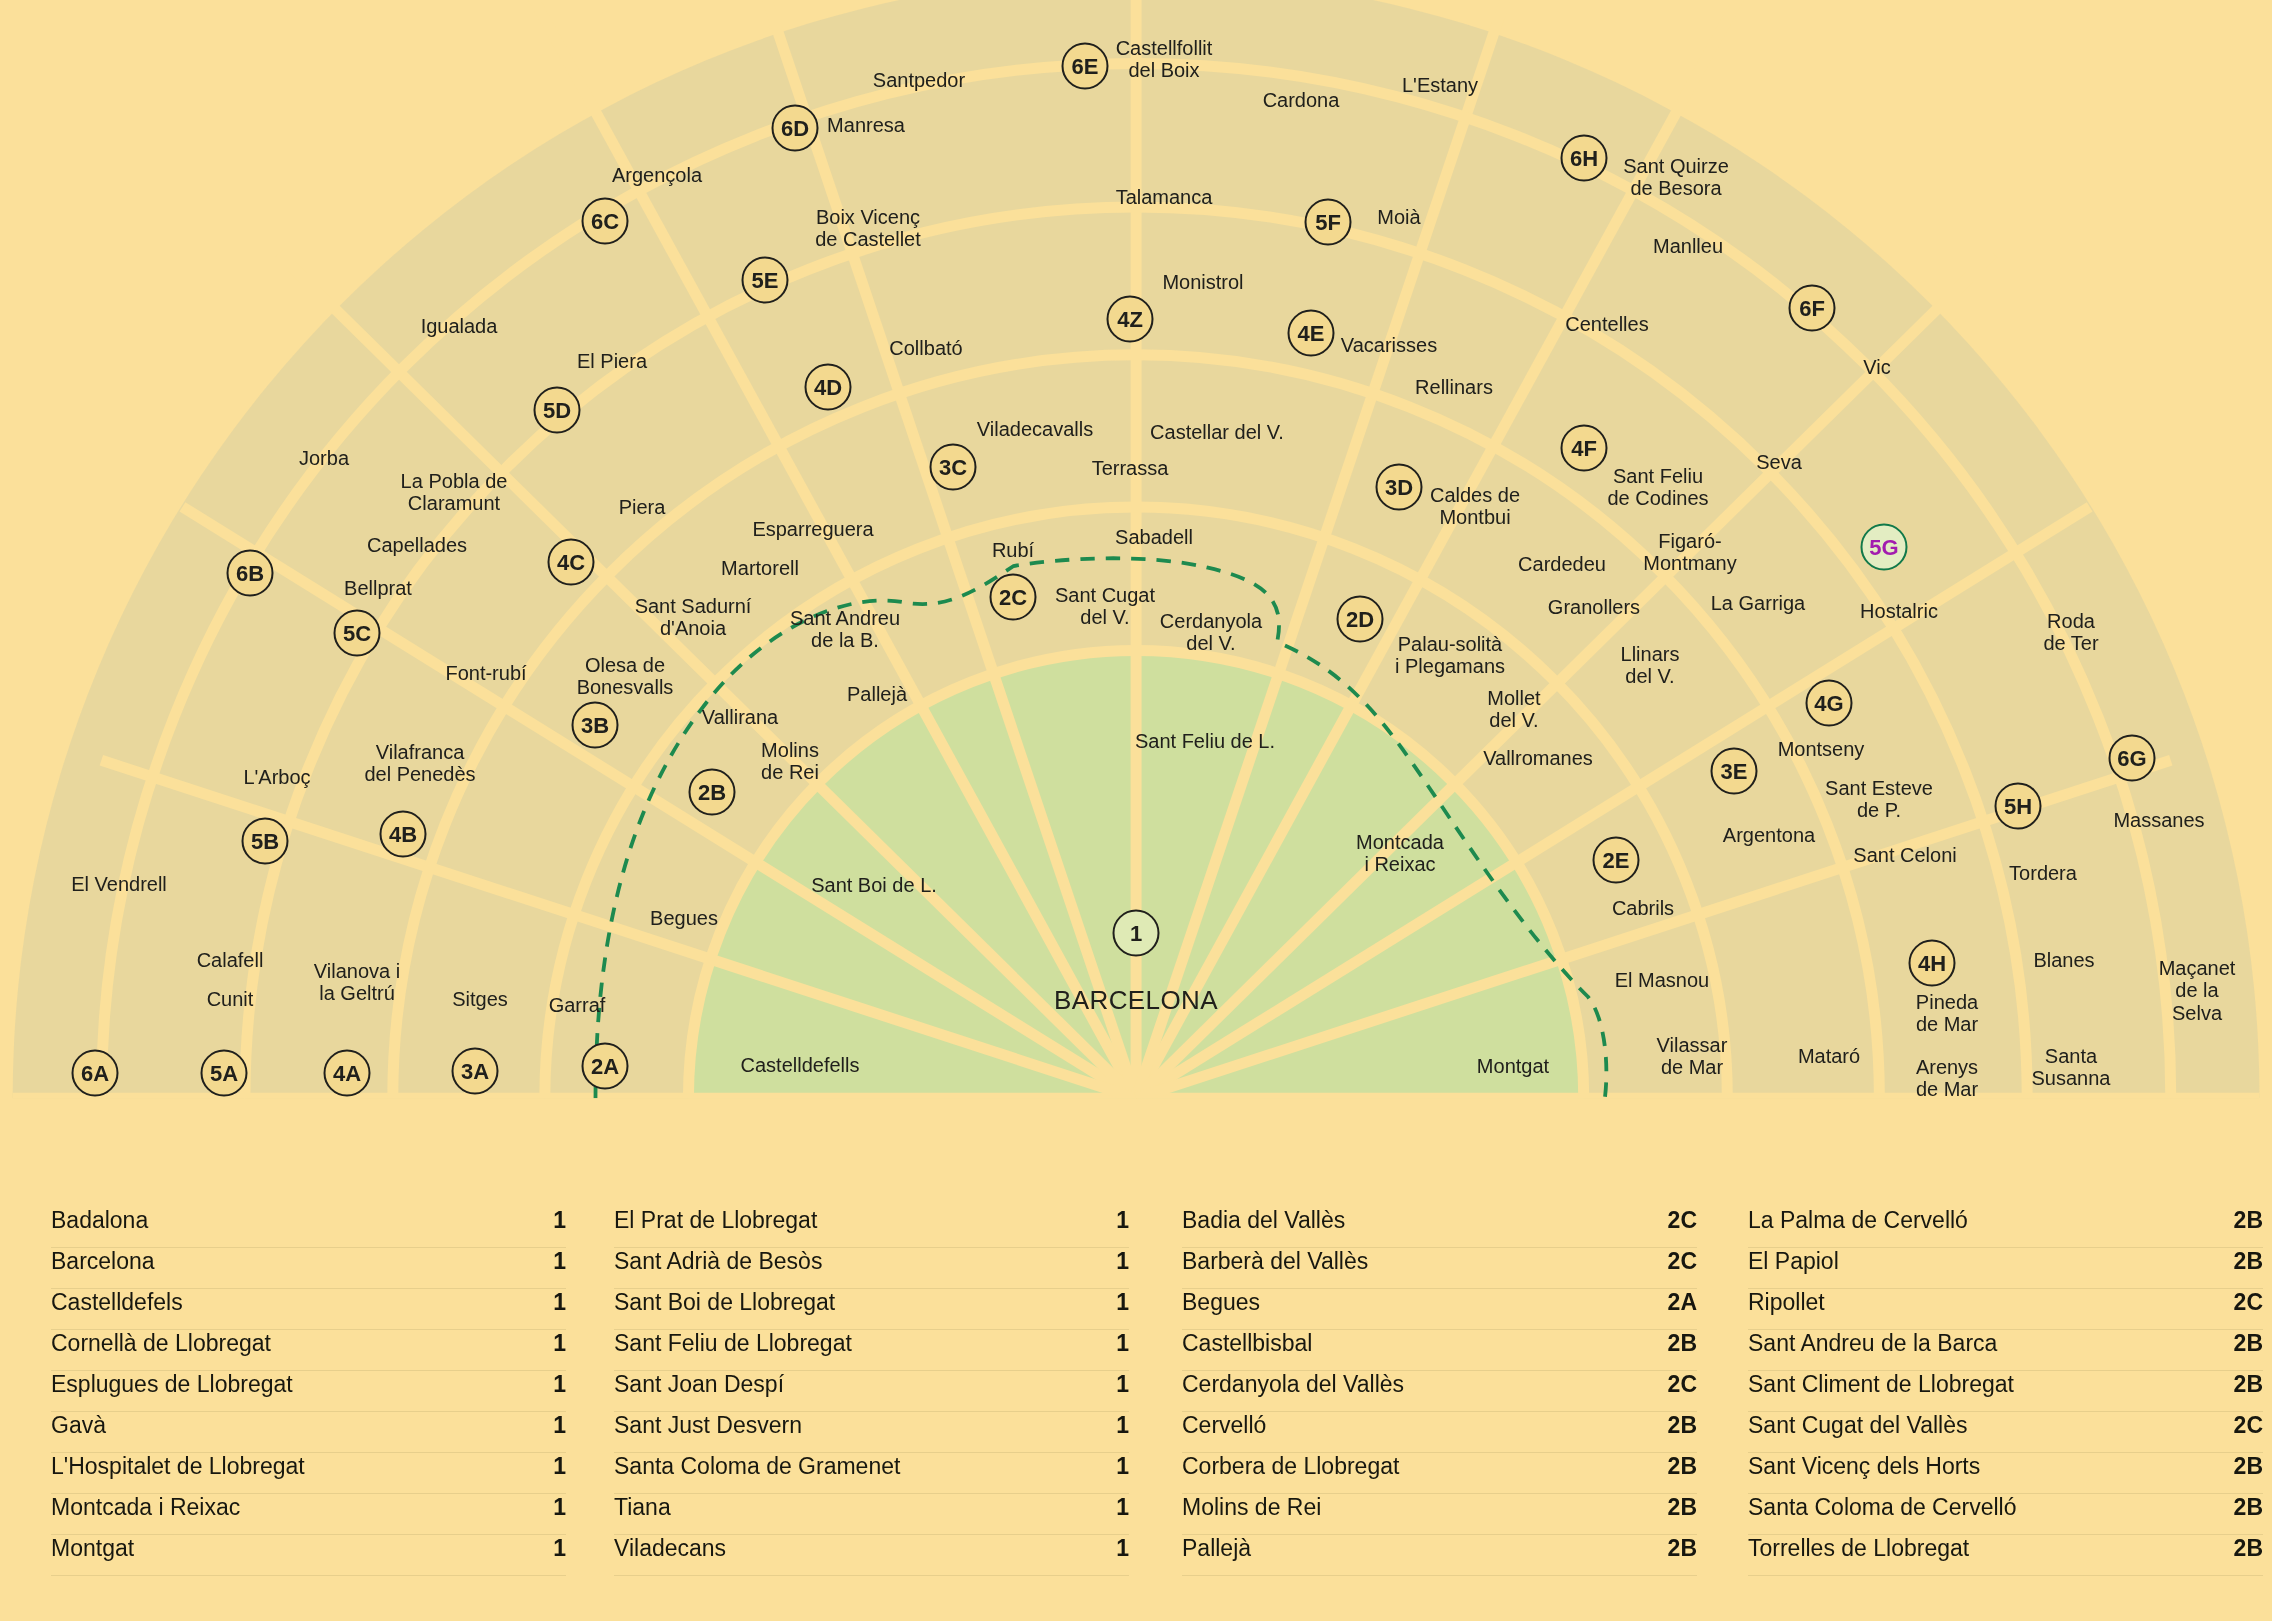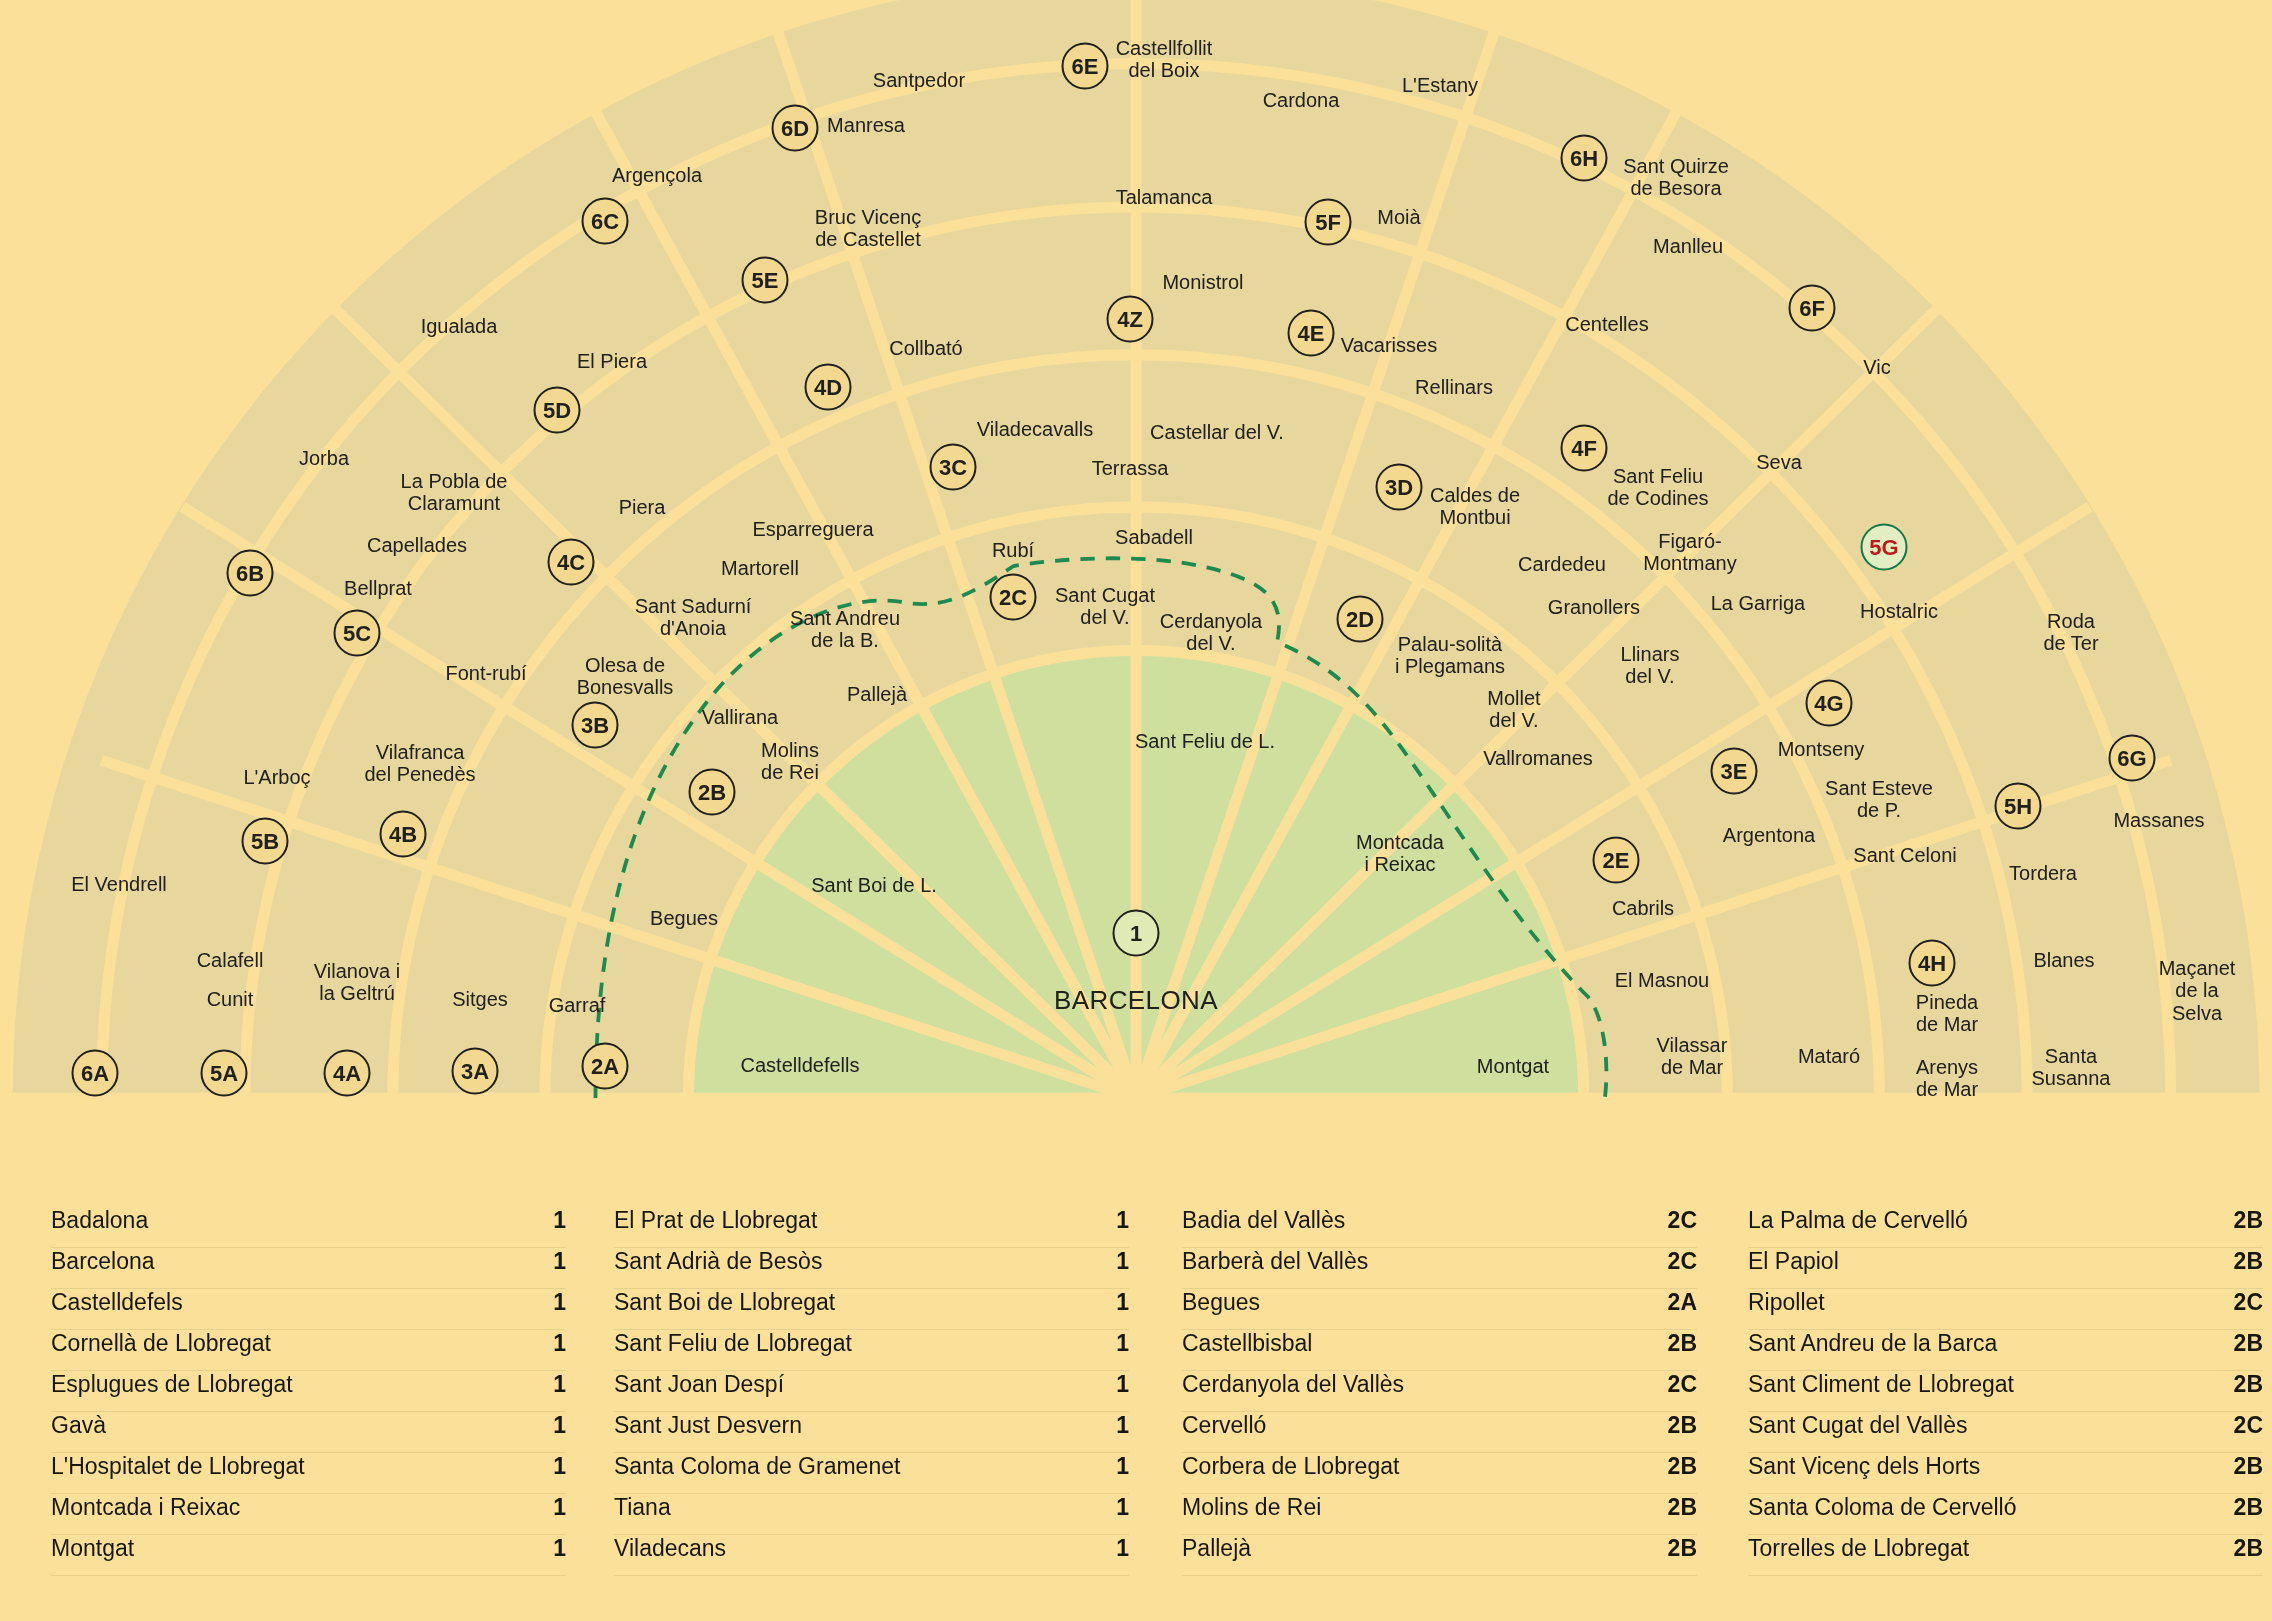--- a/index.html
+++ b/index.html
@@ -29,21 +29,21 @@
     position:absolute;
     width:47px;height:47px;border-radius:50%;
     border:2.5px solid #20201c;
     background:#f3d98f;
     color:#20201c;
     font-size:22px;font-weight:bold;
     display:flex;align-items:center;justify-content:center;
     transform:translate(-50%,-50%);
     box-sizing:border-box;
   }
-  .zbadge.green{border-color:#11794a;color:#b91c1c;background:#e3edc2;}
+  .zbadge.green{border-color:#11794a;color:#a21caf;background:#e3edc2;}
   .zbadge.one{background:#dfeab5;}
   
   #listing{
     position:absolute;left:0;top:1123px;width:2273px;height:498px;
   }
   #list-title{
     position:absolute;left:51px;top:13.5px;
     font-size:43px;font-weight:bold;color:#18794e;
     letter-spacing:-0.3px;
   }
@@ -125,21 +125,21 @@
       <div class="zlabel" style="left: 919px; top: 80px;">Santpedor</div>
       <div class="zlabel" style="left: 1164px; top: 59px;">Castellfollit
 del Boix</div>
       <div class="zlabel" style="left: 1301px; top: 100px;">Cardona</div>
       <div class="zlabel" style="left: 1440px; top: 85px;">L'Estany</div>
       <div class="zlabel" style="left: 866px; top: 125px;">Manresa</div>
       <div class="zlabel" style="left: 657px; top: 175px;">Argençola</div>
       <div class="zlabel" style="left: 1676px; top: 177px;">Sant Quirze
 de Besora</div>
       <div class="zlabel" style="left: 1164px; top: 197px;">Talamanca</div>
-      <div class="zlabel" style="left: 868px; top: 228px;">Bruc Vicenç
+      <div class="zlabel" style="left: 868px; top: 228px;">Boix Vicenç
 de Castellet</div>
       <div class="zlabel" style="left: 1399px; top: 217px;">Moià</div>
       <div class="zlabel" style="left: 1688px; top: 246px;">Manlleu</div>
       <div class="zlabel" style="left: 1203px; top: 282px;">Monistrol</div>
       <div class="zlabel" style="left: 459px; top: 326px;">Igualada</div>
       <div class="zlabel" style="left: 926px; top: 348px;">Collbató</div>
       <div class="zlabel" style="left: 1389px; top: 345px;">Vacarisses</div>
       <div class="zlabel" style="left: 1607px; top: 324px;">Centelles</div>
       <div class="zlabel" style="left: 612px; top: 361px;">El Piera</div>
       <div class="zlabel" style="left: 1877px; top: 367px;">Vic</div>

